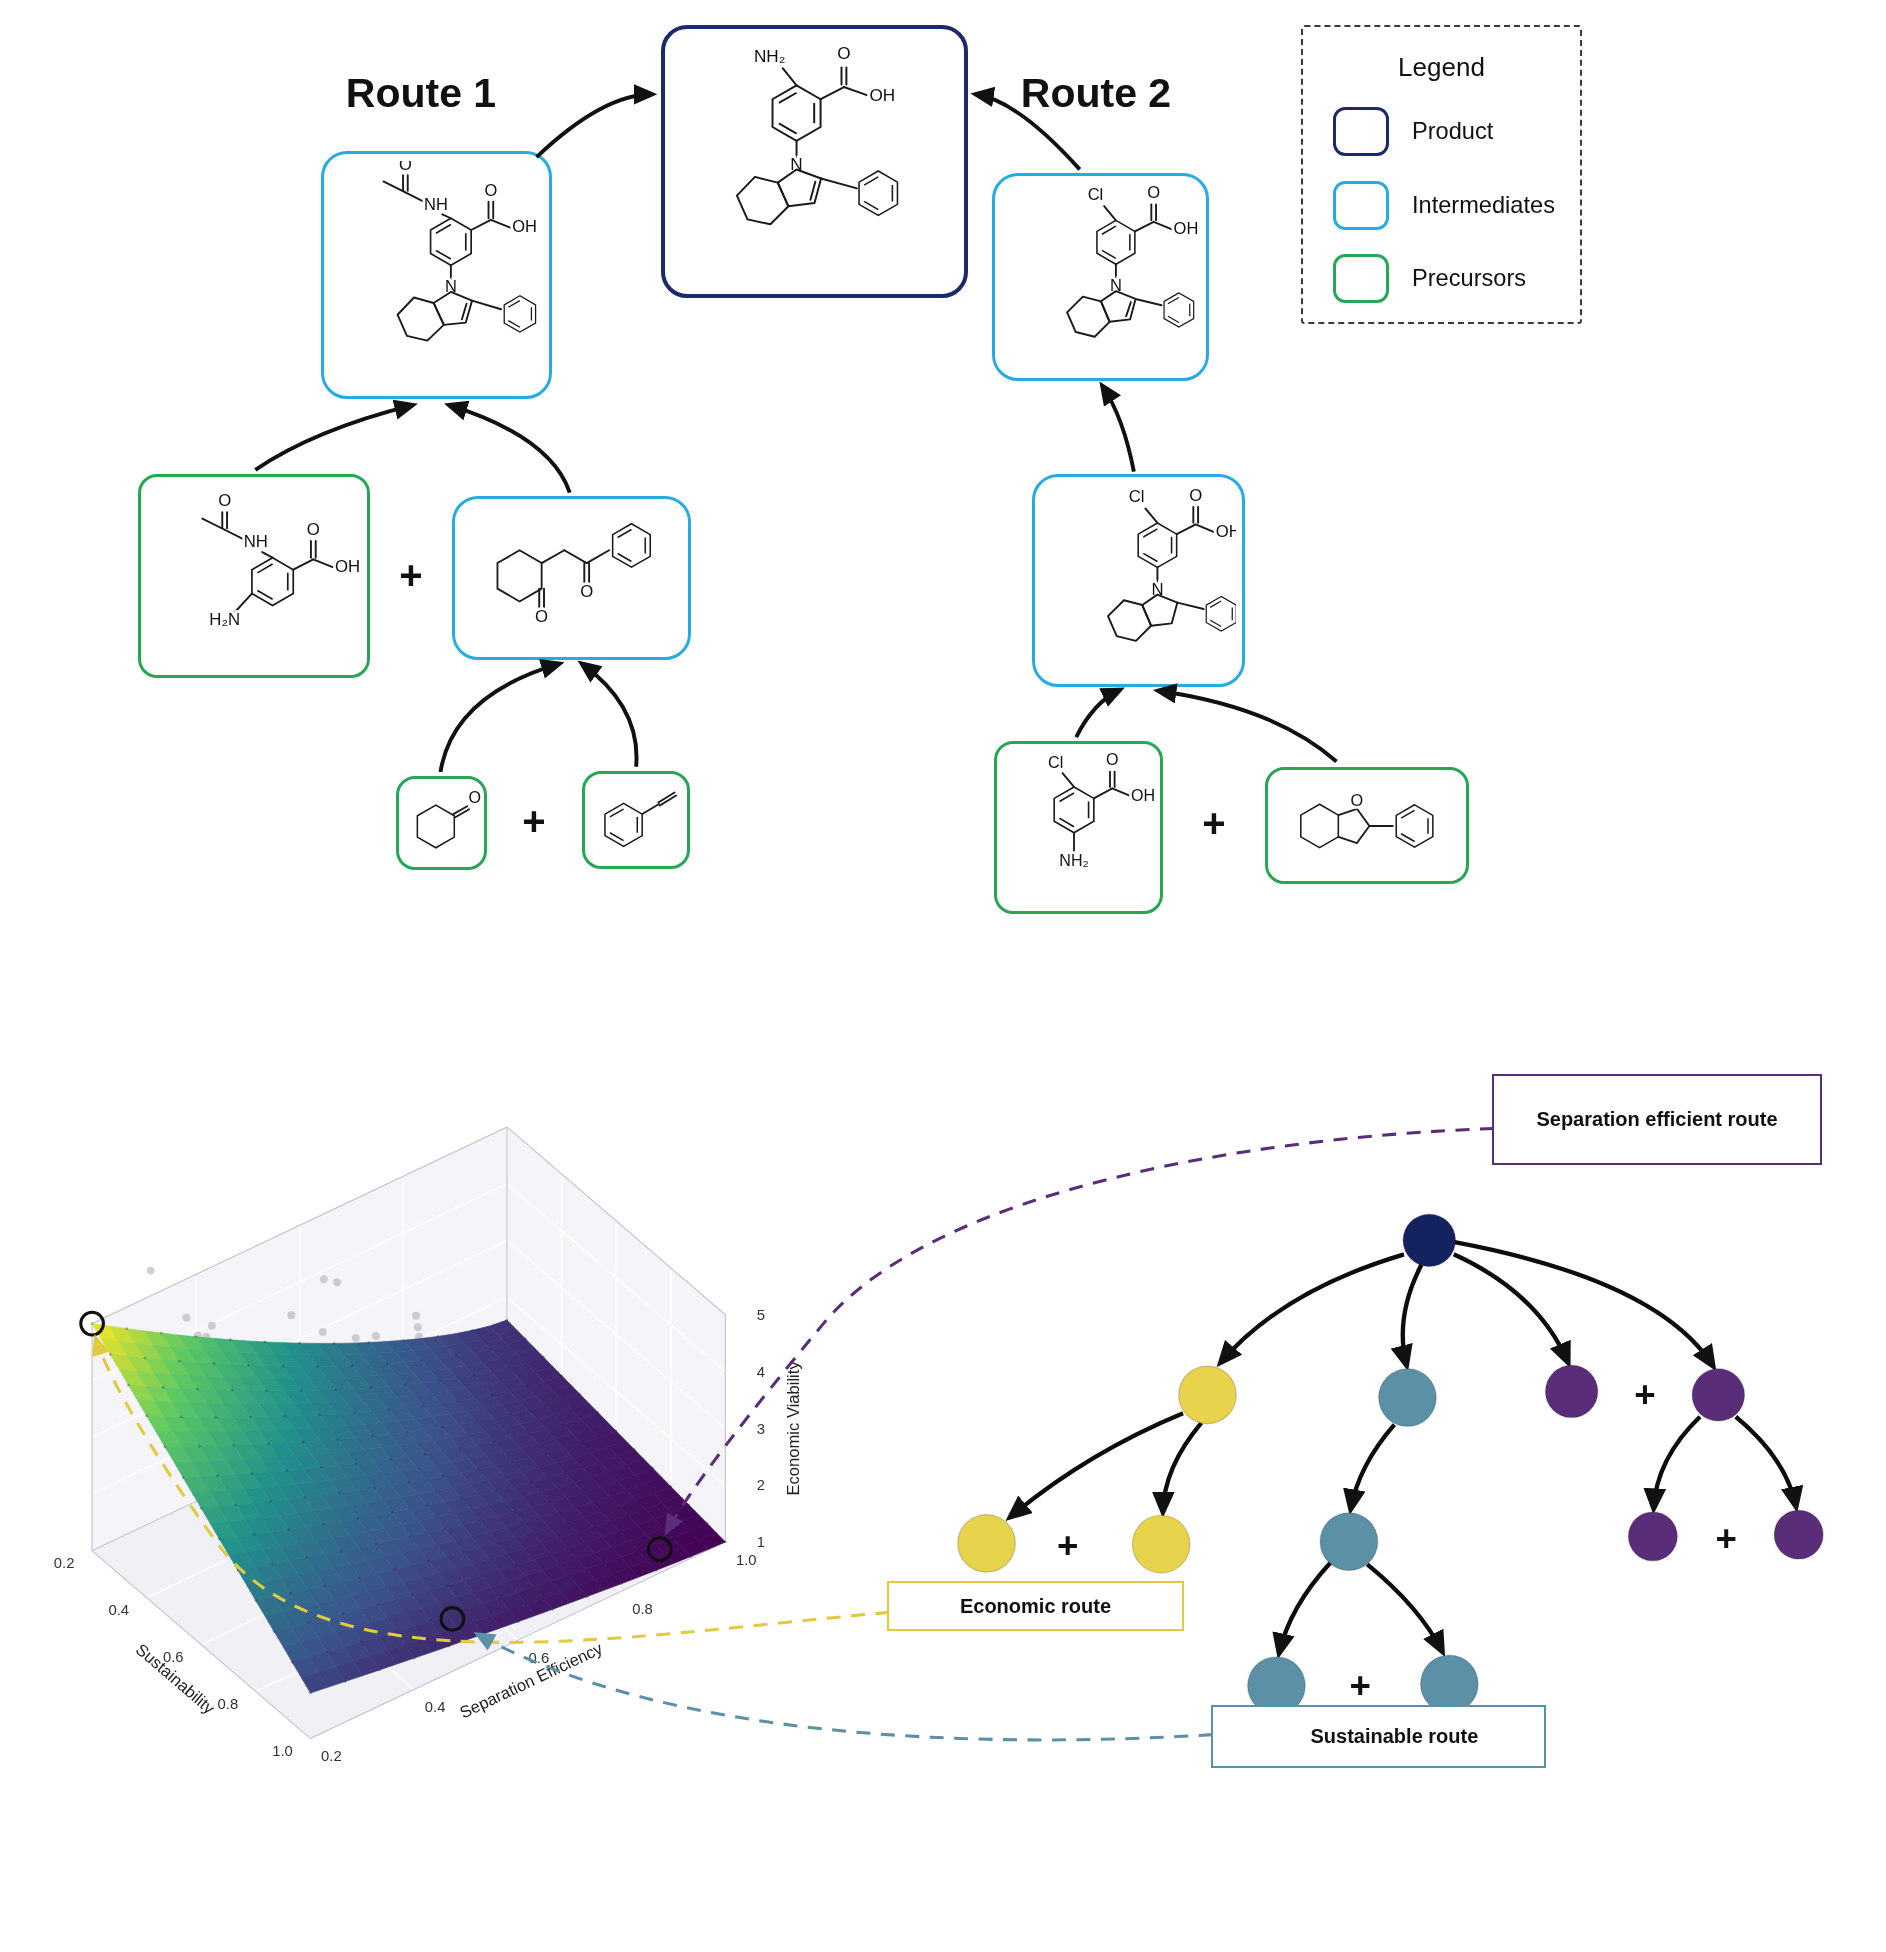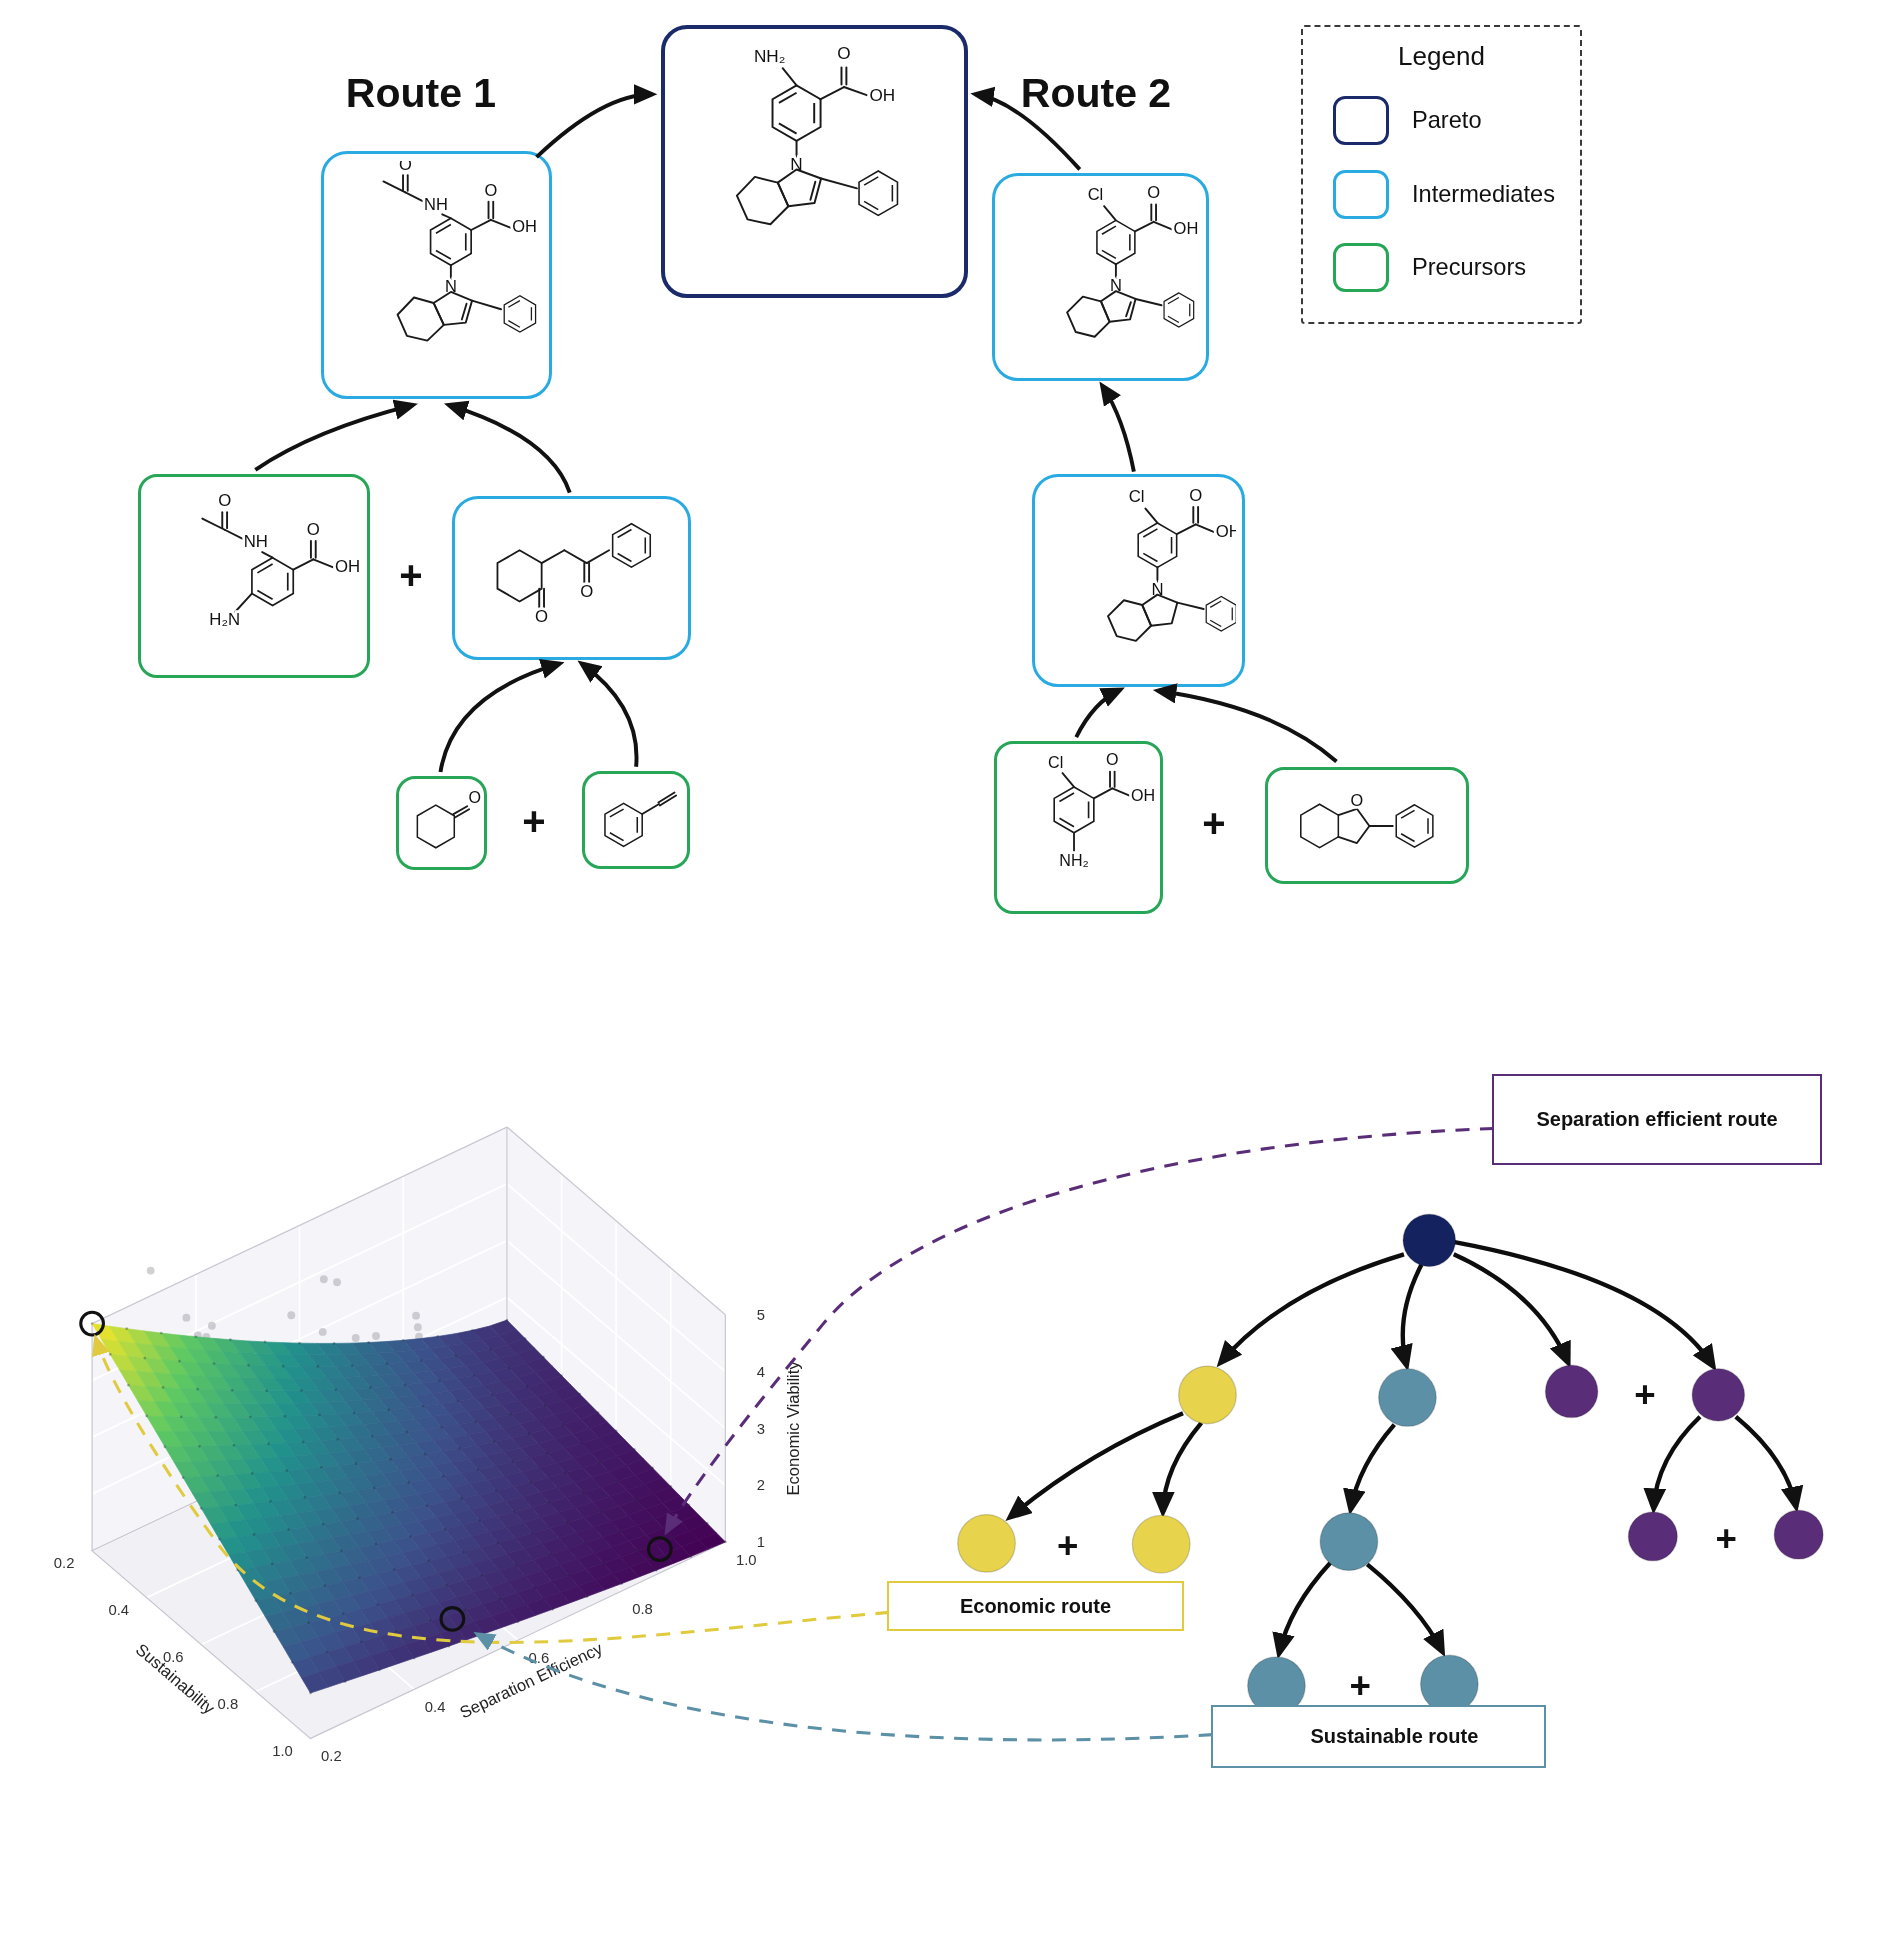--- a/index.html
+++ b/index.html
@@ -12,21 +12,21 @@
   .b-int{border:3.5px solid #29abe2;border-radius:26px}
   .b-prec{border:3.5px solid #27a658;border-radius:19px}
   .mol line,.mol path,.mol polyline{stroke:#1a1a1a;stroke-width:2.4;fill:none;stroke-linecap:round;stroke-linejoin:round}
   .mol use{stroke:#1a1a1a;stroke-width:2.4;fill:none}
   .mol text{font:500 21px "Liberation Sans","DejaVu Sans",sans-serif;fill:#111;
             paint-order:stroke;stroke:#fff;stroke-width:7px;text-anchor:middle}
   .route-label{position:absolute;width:192px;text-align:center;font-size:41px;font-weight:bold;color:#111}
   .plus{position:absolute;width:42px;height:42px;text-align:center;line-height:42px;font-size:40px;font-weight:600;color:#111}
   .caption{position:absolute;font-size:32px;color:#161616;white-space:nowrap}
   .legend{position:absolute;left:1301px;top:24.5px;width:281px;height:299px;border:2.6px dashed #3a3a3a;border-radius:3.5px;background:#fff}
-  .legend-title{text-align:center;margin-top:14px;font-size:26px;color:#111}
+  .legend-title{text-align:center;margin-top:25px;font-size:26px;color:#111}
   .legend-item{display:flex;align-items:center;gap:23px;margin:24.5px 0 0 30px}
   .legend-swatch{display:inline-block;width:56px;height:49px;border:3.5px solid #888;border-radius:12.2px;background:#fff;flex:0 0 auto}
   .legend-label{font-size:23.6px;color:#111}
   .rlabel{position:absolute;background:#fff;border:2.6px solid #000;display:flex;align-items:center;justify-content:center;
           text-align:center;font-weight:bold;font-size:20px;color:#111;line-height:1.25;padding:3.5px 12.2px}
   .farrow{stroke:#111;stroke-width:4.5;fill:none;marker-end:url(#ah)}
   .dash{fill:none;stroke-width:3.5;stroke-dasharray:16 12}
 </style>
 </head>
 <body>
@@ -216,21 +216,21 @@
   </div>
 
   <div class="plus" style="left:390px;top:554px">+</div>
   <div class="plus" style="left:513px;top:800px">+</div>
   <div class="plus" style="left:1193px;top:802px">+</div>
 
   <div class="legend">
     <div class="legend-title">Legend</div>
     <div class="legend-item">
       <span class="legend-swatch" style="border-color: rgb(27, 42, 107);"></span>
-      <span class="legend-label">Pareto</span>
+      <span class="legend-label">Product</span>
     </div>
     <div class="legend-item">
       <span class="legend-swatch" style="border-color: rgb(41, 171, 226);"></span>
       <span class="legend-label">Intermediates</span>
     </div>
     <div class="legend-item">
       <span class="legend-swatch" style="border-color: rgb(39, 166, 88);"></span>
       <span class="legend-label">Precursors</span>
     </div>
   </div>

